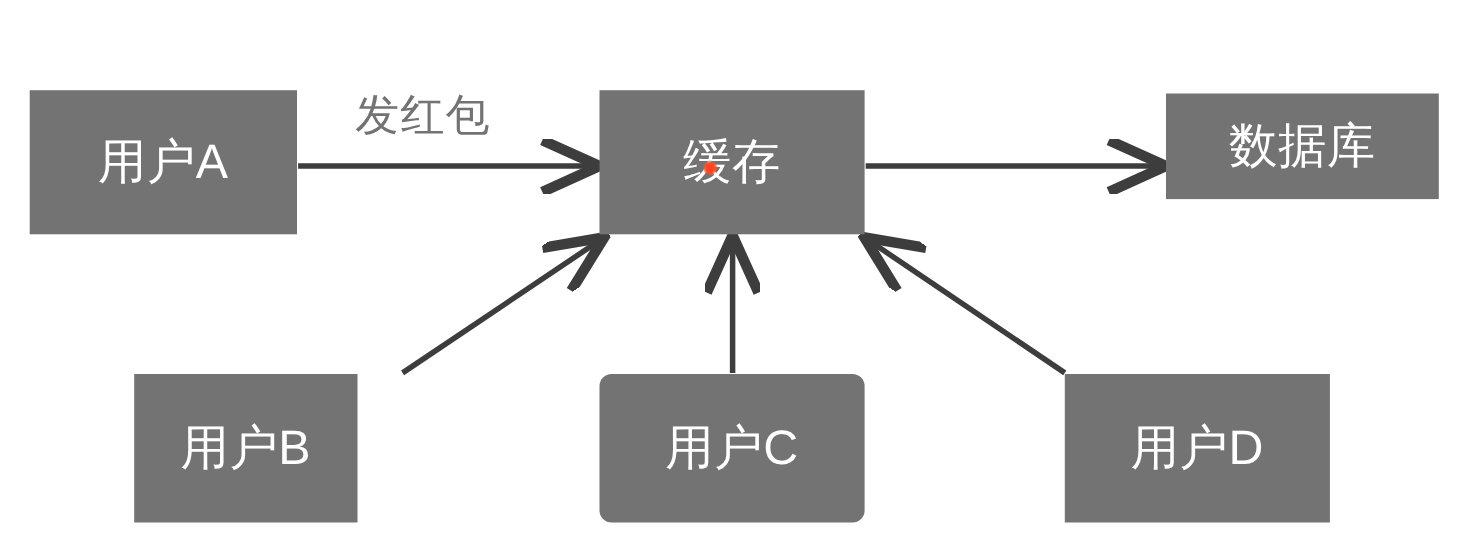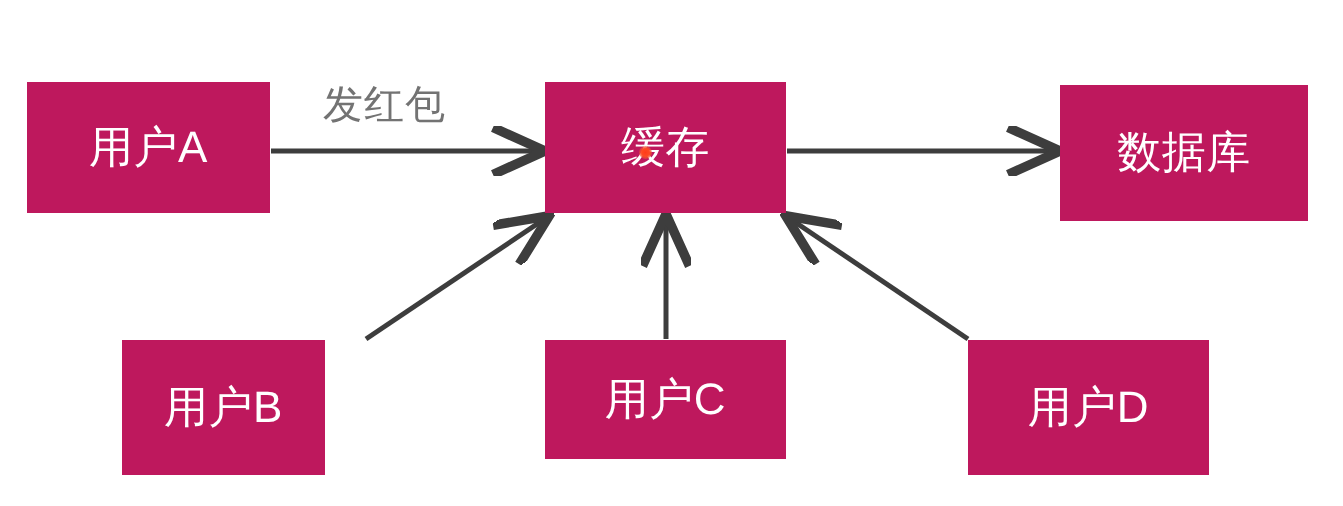--- a/index.html
+++ b/index.html
@@ -19,21 +19,21 @@
   }
   #edge-layer {
     position: absolute;
     left: 0;
     top: 0;
     width: 1343px;
     height: 506px;
   }
   .node {
     position: absolute;
-    background: #be185d;
+    background: #737373;
     color: #ffffff;
     display: flex;
     align-items: center;
     justify-content: center;
     box-sizing: border-box;
     line-height: 1;
     letter-spacing: 0.5px;
     text-rendering: geometricPrecision;
   }
   .node-label {
@@ -83,29 +83,29 @@
   </svg>
 
   <div class="node" style="left:27px; top:82px; width:243px; height:131px;">
     <span class="node-label">用户A</span>
   </div>
 
   <div class="node" style="left:545px; top:82px; width:241px; height:131px;">
     <span class="node-label">缓存</span>
   </div>
 
-  <div class="node" style="left:1060px; top:85px; width:248px; height:136px;">
+  <div class="node" style="left:1060px; top:85px; width:248px; height:96px;">
     <span class="node-label">数据库</span>
   </div>
 
   <div class="node" style="left:122px; top:340px; width:203px; height:135px;">
     <span class="node-label">用户B</span>
   </div>
 
-  <div class="node" style="left:545px; top:340px; width:241px; height:119px;">
+  <div class="node" style="left:545px; top:340px; width:241px; height:135px;border-radius:11px;">
     <span class="node-label">用户C</span>
   </div>
 
   <div class="node" style="left:968px; top:340px; width:241px; height:135px;text-align:right;">
     <span class="node-label">用户D</span>
   </div>
 
   <div class="edge-label" style="left:323px; top:77px;">发红包</div>
 
 

